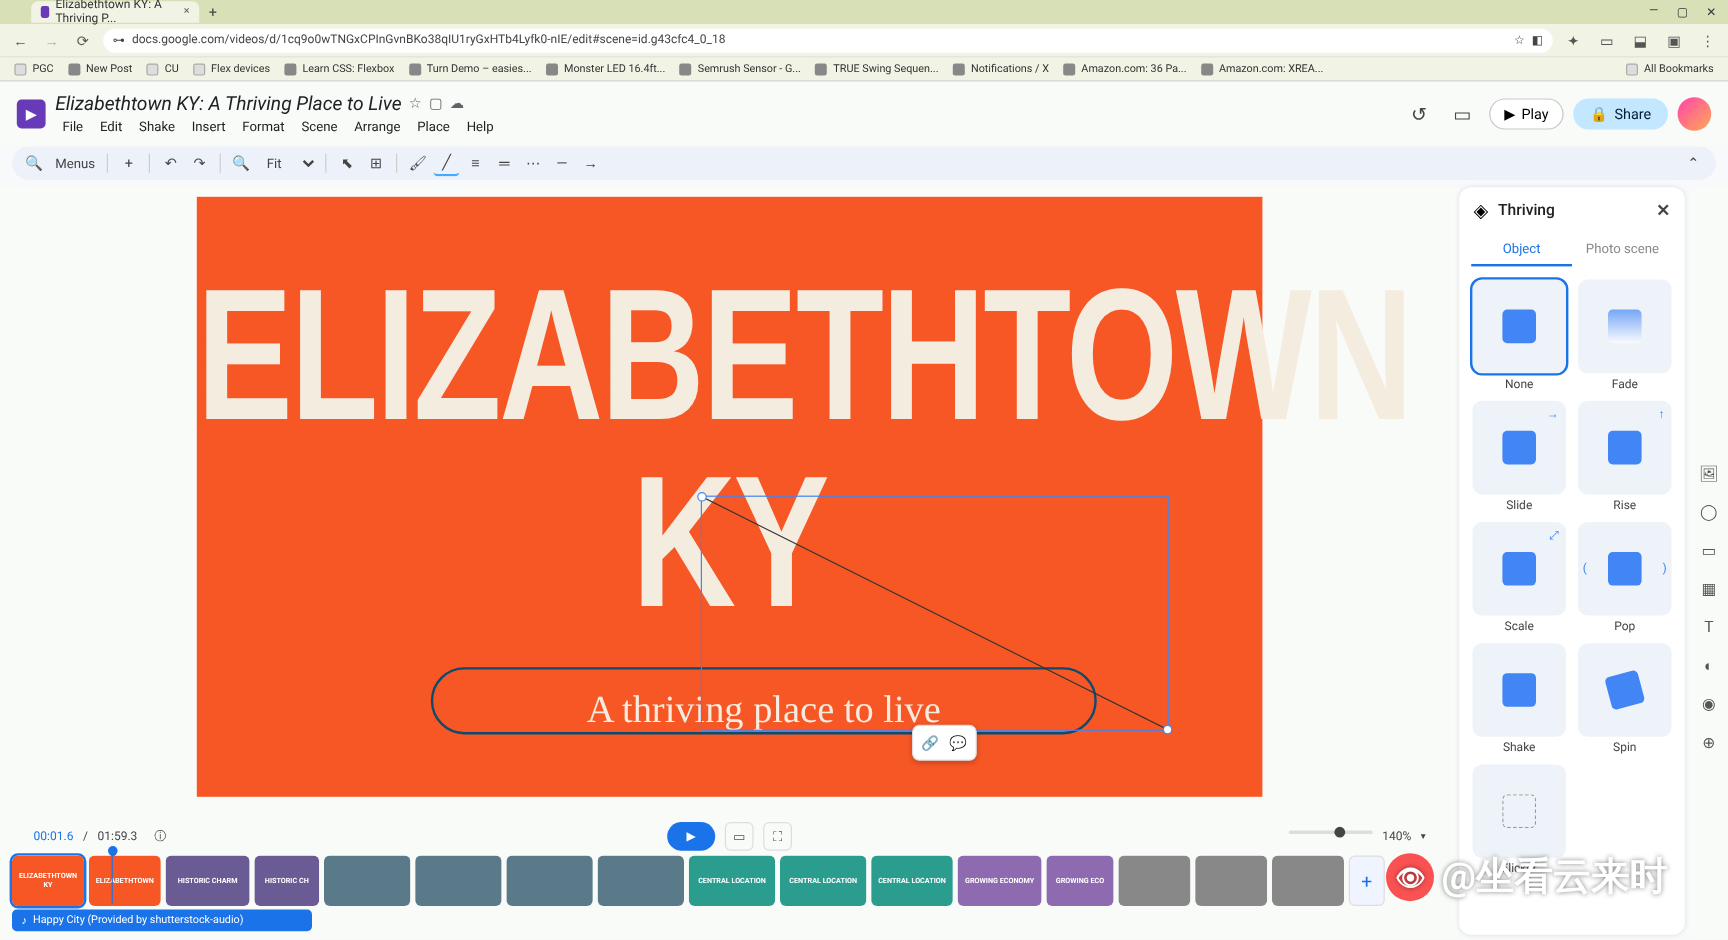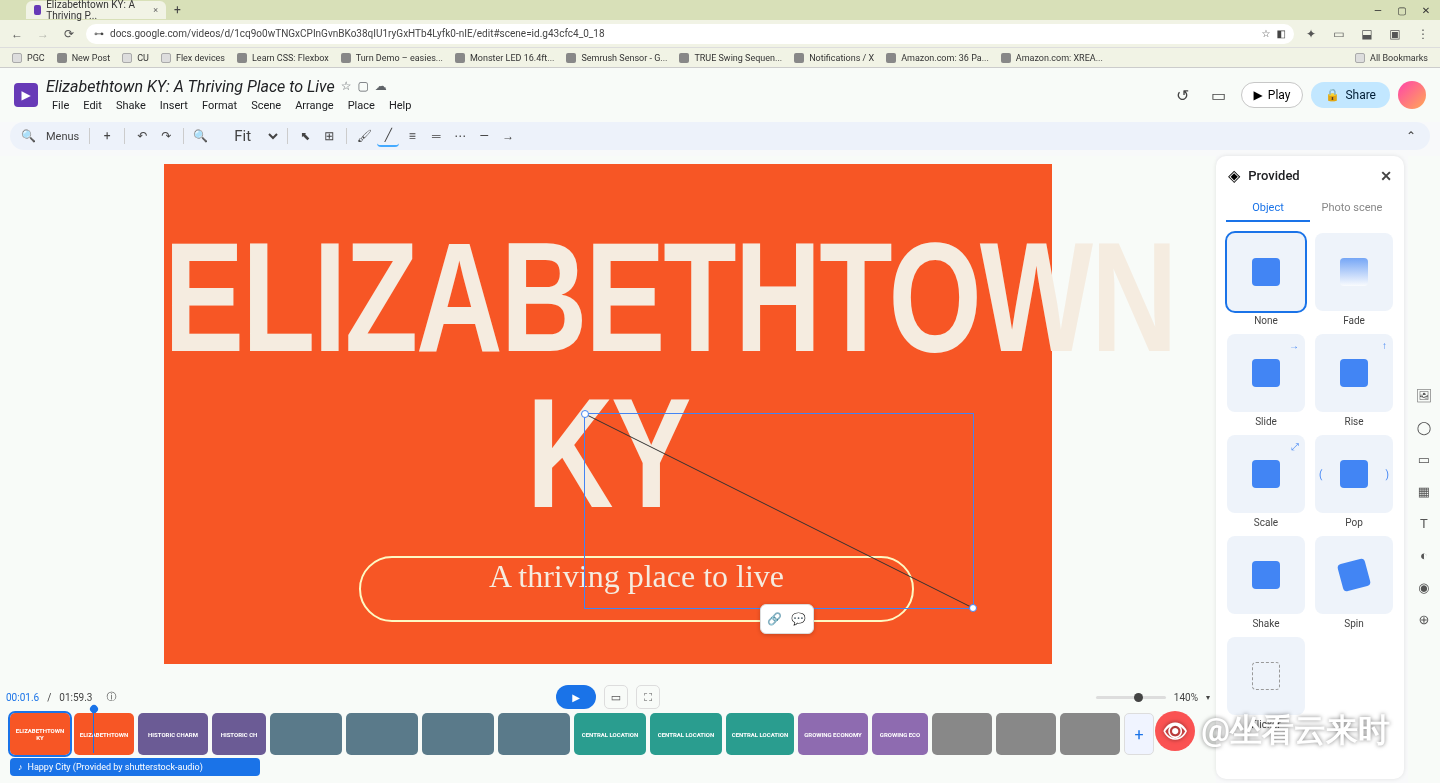--- a/index.html
+++ b/index.html
@@ -38,46 +38,46 @@
 .hdr-icon-btn { width: 28px; height: 28px; display: flex; align-items: center; justify-content: center; color: #444; cursor: pointer; border-radius: 50%; }
 .play-btn { border: 1px solid #c7c7c7; border-radius: 18px; padding: 5px 12px; display: flex; align-items: center; gap: 5px; font-size: 12px; cursor: pointer; background: white; }
 .share-btn { background: #c2e7ff; border-radius: 18px; padding: 6px 14px; display: flex; align-items: center; gap: 5px; font-size: 12px; cursor: pointer; color: #001d35; }
 .avatar { width: 28px; height: 28px; border-radius: 50%; background: linear-gradient(135deg,#f4a,#fa5); }
 
 
 .toolbar { background: #edf2fa; height: 28px; border-radius: 18px; margin: 0 10px 6px 10px; display: flex; align-items: center; padding: 0 8px; gap: 2px; }
 .tb-btn { width: 22px; height: 22px; display: flex; align-items: center; justify-content: center; color: #444; cursor: pointer; border-radius: 4px; font-size: 12px; }
 .tb-sep { width: 1px; height: 16px; background: #ccc; margin: 0 4px; }
 .tb-text { font-size: 11px; color: #444; padding: 0 4px; }
-.zoom-sel { font-size: 15px; color: #444; border: none; background: transparent; padding: 0 14px 0 4px; cursor: pointer; margin-left: 12px; }
+.zoom-sel { font-size: 11px; color: #444; border: none; background: transparent; padding: 0 14px 0 4px; cursor: pointer; }
 .tb-spacer { flex: 1; }
 
 
 .main-area { display: flex; height: calc(783px - 20px - 28px - 20px - 54px - 34px); }
 .canvas-wrap { flex: 1; display: flex; flex-direction: column; background: #f8fbf8; }
 .canvas-scroll { flex: 1; display: flex; align-items: flex-start; justify-content: center; padding: 8px 0 0 0; overflow: hidden; }
 .slide { width: 888px; height: 500px; background: #f75625; position: relative; }
 .slide-title { position: absolute; top: 90px; left: 0; right: 0; text-align: center; font-size: 120px; font-weight: 900; color: #f5ece0; letter-spacing: -2px; font-family: Impact, 'Arial Black', sans-serif; transform: scaleY(1.3); line-height: 1; }
-.subtitle-pill { position: absolute; left: 195px; top: 392px; width: 555px; height: 66px; border: 2px solid #fef9c3; border-radius: 40px; display: flex; align-items: flex-start; justify-content: center; }
+.subtitle-pill { position: absolute; left: 195px; top: 392px; width: 555px; height: 56px; border: 2px solid #0c4a6e; border-radius: 40px; display: flex; align-items: flex-end; justify-content: center; }
 .subtitle-text { color: #f5ece0; font-size: 32px; font-family: Georgia, serif; }
 .selection-box { position: absolute; left: 420px; top: 249px; width: 390px; height: 196px; border: 1px solid #4285f4; }
 .sel-line { position: absolute; left: 0; top: 0; width: 100%; height: 100%; }
 .sel-handle { position: absolute; width: 8px; height: 8px; background: white; border: 1px solid #4285f4; border-radius: 50%; }
 .sel-handle.tl { left: -4px; top: -4px; }
 .sel-handle.br { right: -4px; bottom: -4px; }
 .context-toolbar { position: absolute; left: 596px; bottom: 30px; background: white; border: 1px solid #ddd; border-radius: 6px; padding: 3px; display: flex; gap: 2px; box-shadow: 0 1px 4px rgba(0,0,0,0.2); }
 .ctx-btn { width: 22px; height: 22px; display: flex; align-items: center; justify-content: center; cursor: pointer; font-size: 12px; color: #555; }
 
 
-.tl-controls { height: 28px; display: flex; align-items: center; padding: 0 6px; gap: 8px; font-size: 10px; color: #444; }
+.tl-controls { height: 28px; display: flex; align-items: center; padding: 0 28px; gap: 8px; font-size: 10px; color: #444; }
 .time-current { color: #1a73e8; }
 .tl-center { margin-left: auto; margin-right: auto; display: flex; gap: 8px; align-items: center; position: absolute; left: 50%; transform: translateX(-50%); }
 .play-circle { width: 40px; height: 24px; background: #1a73e8; border-radius: 14px; display: flex; align-items: center; justify-content: center; color: white; cursor: pointer; }
 .tl-icon-btn { width: 24px; height: 24px; border: 1px solid #ddd; border-radius: 5px; display: flex; align-items: center; justify-content: center; cursor: pointer; color: #555; font-size: 11px; }
-.tl-right { margin-left: auto; display: flex; align-items: center; gap: 8px; }
+.tl-right { margin-left: auto; display: flex; gap: 8px; }
 .zoom-slider { width: 70px; height: 3px; background: #ddd; border-radius: 2px; position: relative; }
 .zoom-thumb { position: absolute; left: 55%; top: -3px; width: 9px; height: 9px; background: #444; border-radius: 50%; }
 
 
 .timeline { height: 72px; padding: 2px 10px 2px 10px; position: relative; }
 .tl-playhead { position: absolute; left: 90px; top: -6px; width: 8px; height: 8px; background: #1a73e8; border-radius: 50% 50% 50% 0; transform: rotate(-45deg); }
 .tl-playline { position: absolute; left: 93px; top: 0; width: 1px; height: 42px; background: #1a73e8; z-index: 5; }
 .scenes { display: flex; gap: 4px; height: 42px; position: relative; }
 .scene { height: 42px; border-radius: 5px; display: flex; overflow: hidden; position: relative; }
 .scene.sel { outline: 2px solid #1a73e8; }
@@ -364,21 +364,21 @@
       <div class="audio-track">
         <span>♪</span>
         <span>Happy City (Provided by shutterstock-audio)</span>
       </div>
     </div>
   </div>
 
   <div class="anim-panel">
     <div class="panel-header">
       <span>◈</span>
-      <span class="panel-title">Provided</span>
+      <span class="panel-title">Thriving</span>
       <span class="panel-close">✕</span>
     </div>
     <div class="panel-tabs">
       <div class="p-tab active">Object</div>
       <div class="p-tab">Photo scene</div>
     </div>
     <div class="anim-grid" id="animgrid">
         <div class="anim-item">
           <div class="anim-thumb sel">
             <div class="anim-square"></div>

